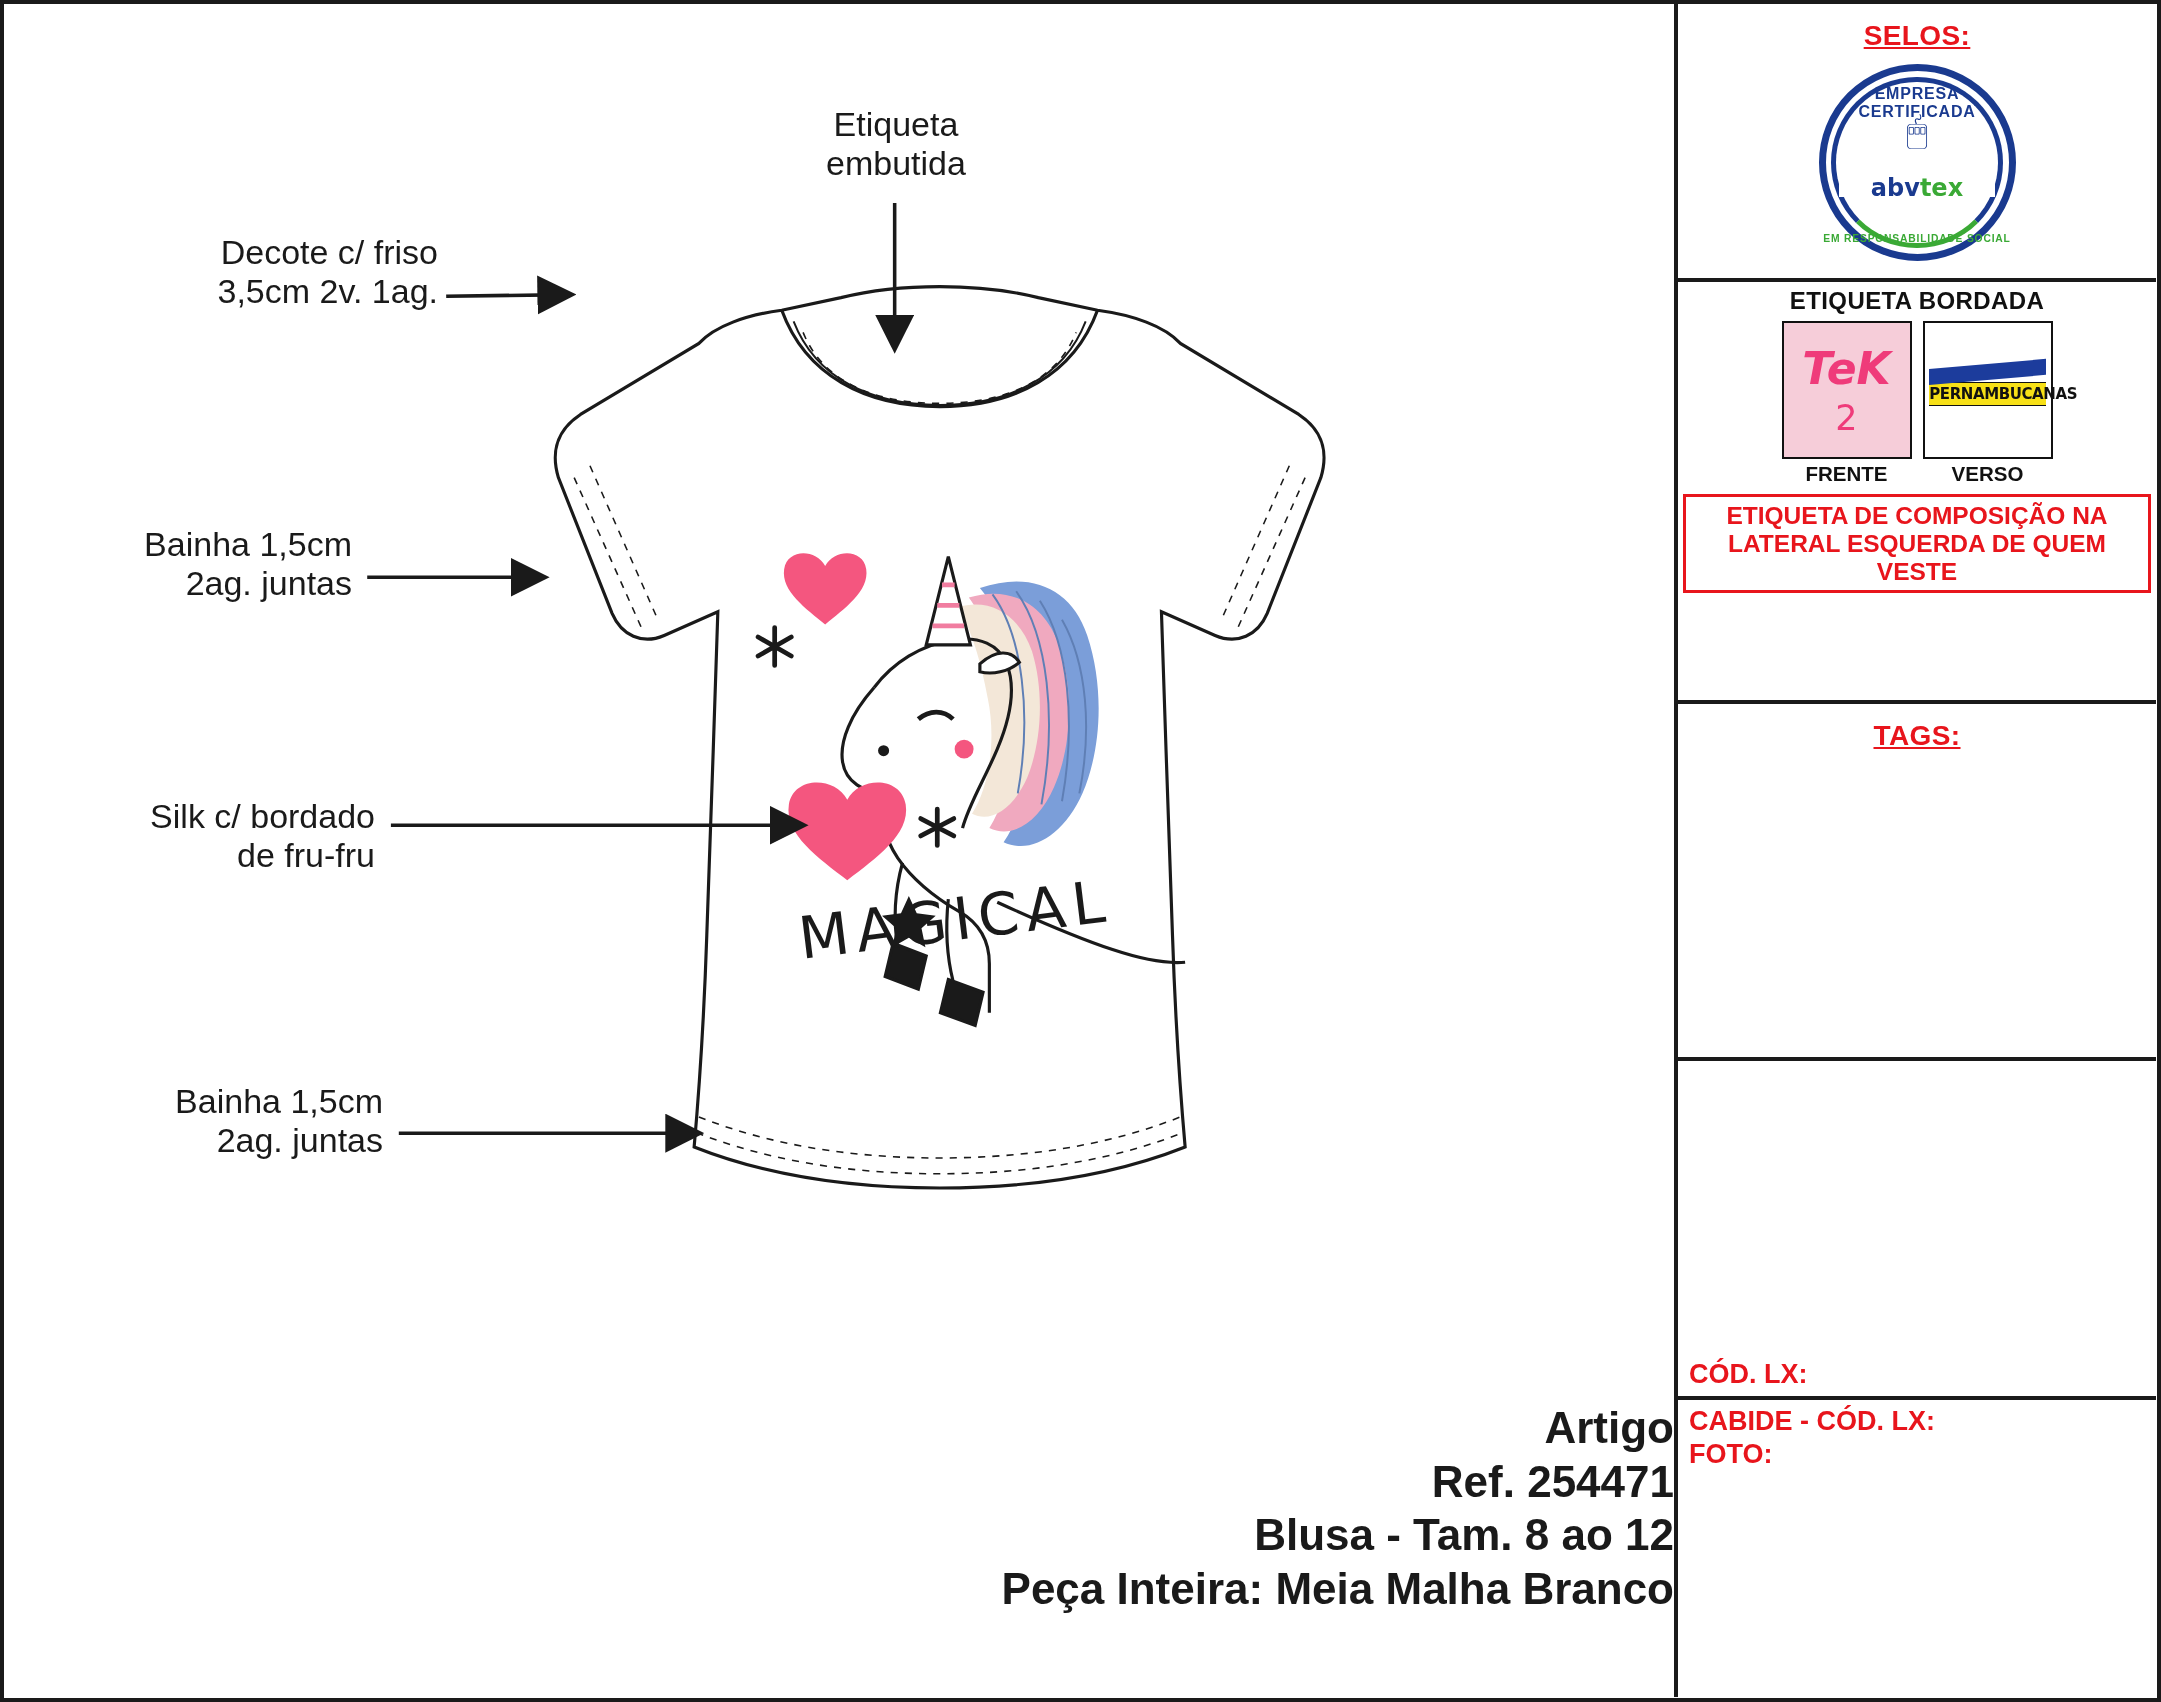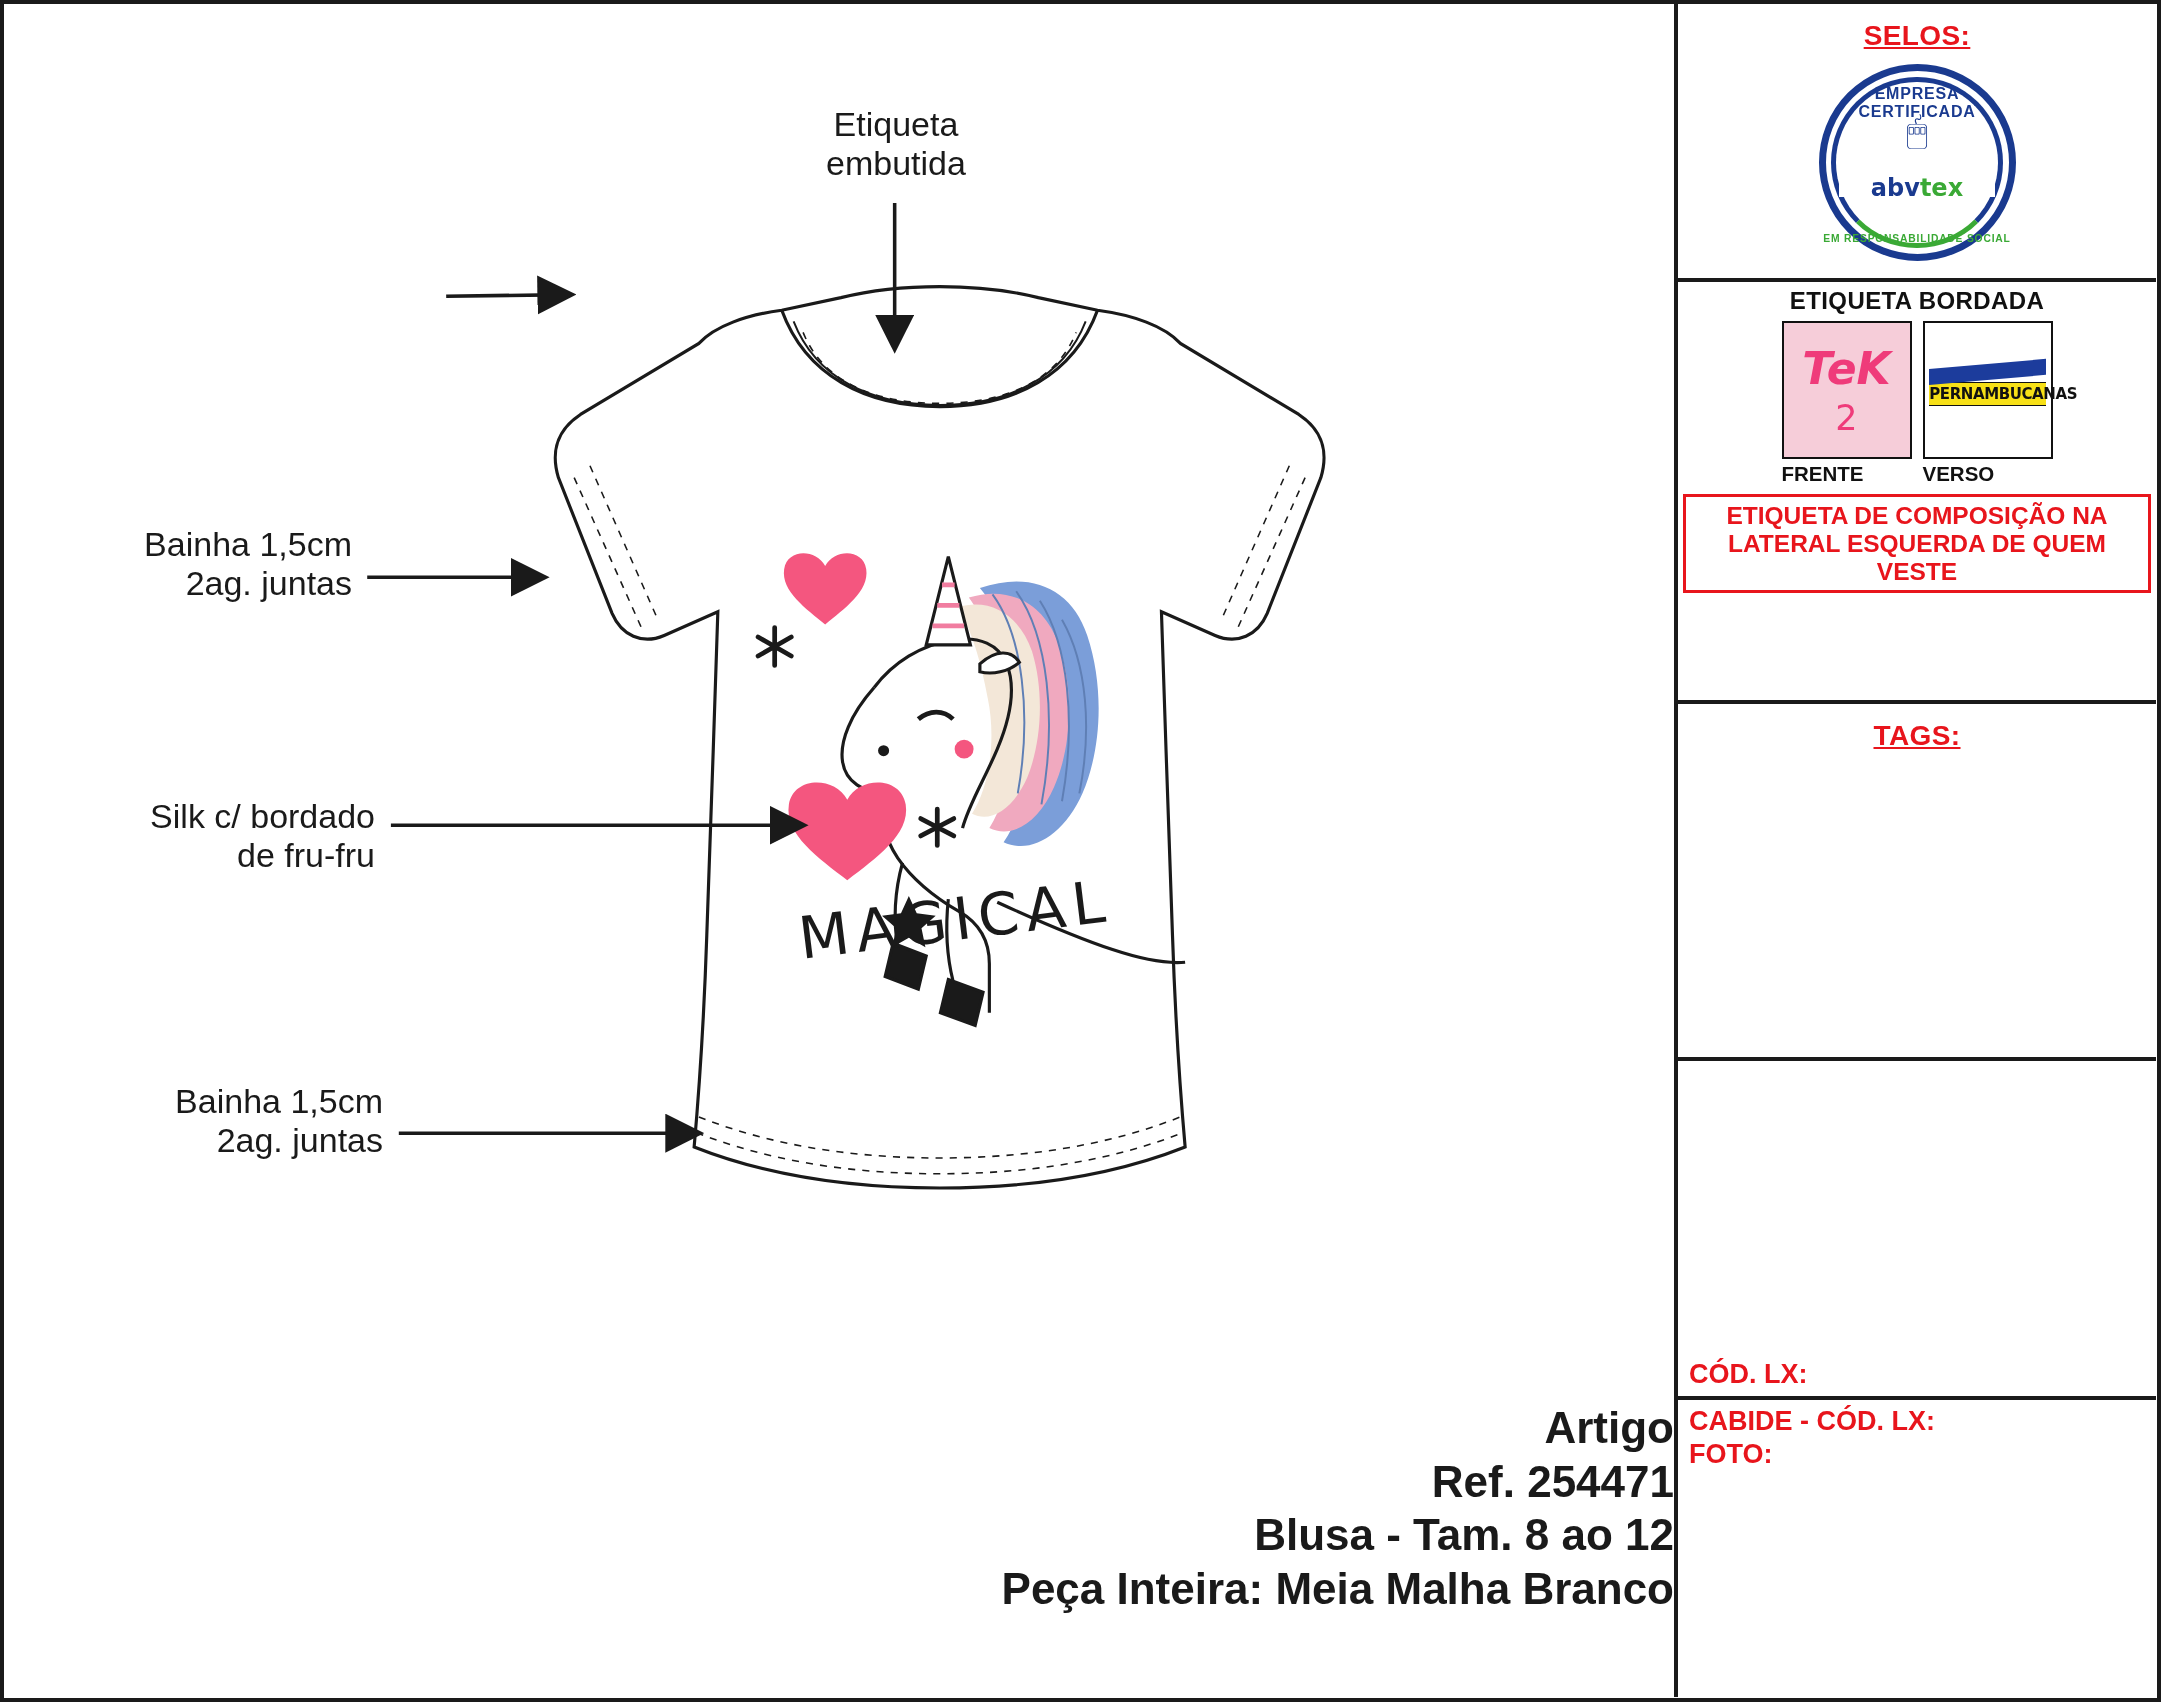--- a/index.html
+++ b/index.html
@@ -247,21 +247,21 @@
     padding: 1.6px 0;
   }
   #label-captions {
     display: flex;
     justify-content: center;
     gap: 11px;
     margin-top: 3.2px;
   }
   .lbl-cap {
     width: 130px;
-    text-align: left;
+    text-align: center;
     font-size: 20.5px;
     font-weight: bold;
     color: #111;
   }
   #composition-note {
     margin: 8px 4.7px 6.3px 4.7px;
     border: 3.2px solid #e8151c;
     color: #e8151c;
     font-weight: bold;
     font-size: 24.5px;
@@ -417,20 +417,22 @@
 
         <path d="M490 1040 L1010 1040"></path>
 
         <path d="M500 1430 L878 1430"></path>
       </g>
     </svg>
 
     <div class="callout center" style="left:742px; top:101px; width:300px;">Etiqueta
 embutida</div>
 
+    <div class="callout right" style="left:166px; top:229px; width:268px;">Decote c/ friso
+3,5cm 2v. 1ag.</div>
 
     <div class="callout right" style="left:95px; top:521px; width:253px;">Bainha 1,5cm
 2ag. juntas</div>
 
     <div class="callout right" style="left:103px; top:793px; width:268px;">Silk c/ bordado
 de fru-fru</div>
 
     <div class="callout right" style="left:142px; top:1078px; width:237px;">Bainha 1,5cm
 2ag. juntas</div>
 

